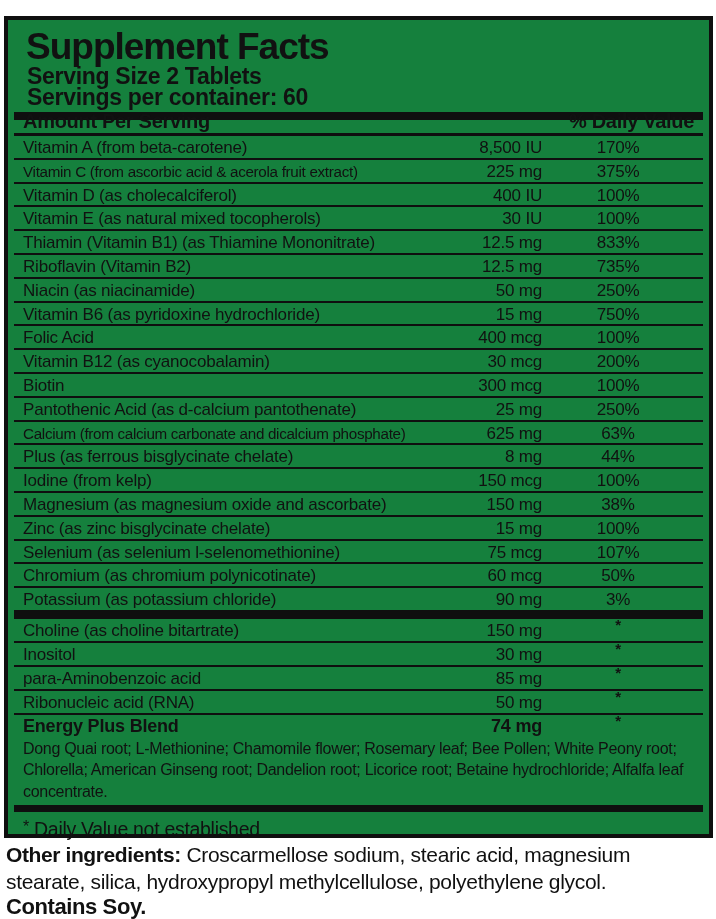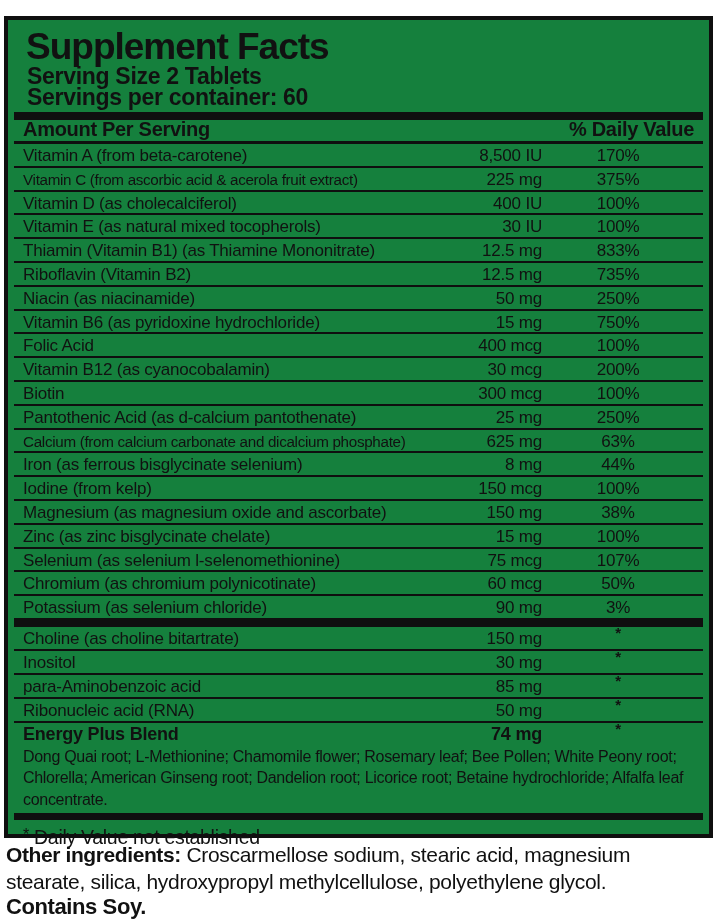--- a/index.html
+++ b/index.html
@@ -37,21 +37,21 @@
   .bar-lg { height: 8px; margin-top: 4px; }
   .bar-md { height: 7px; }
 
   .hrow {
     display: flex;
     justify-content: space-between;
     align-items: flex-end;
     font-size: 20px;
     font-weight: bold;
     letter-spacing: -0.3px;
-    height: 24px;
+    height: 16px;
     line-height: 23px;
     padding: 0 9px;
     border-bottom: 3px solid #0f0f0f;
   }
 
   .row {
     display: flex;
     align-items: baseline;
     height: 23.8px;
     line-height: 23px;
@@ -190,21 +190,21 @@
         <span class="nm">Pantothenic Acid (as d-calcium pantothenate)</span>
         <span class="amt">25 mg</span>
         <span class="dv">250%</span>
       </div>
         <div class="row">
         <span class="nm">Calcium (from calcium carbonate and dicalcium phosphate)</span>
         <span class="amt">625 mg</span>
         <span class="dv">63%</span>
       </div>
         <div class="row">
-        <span class="nm">Iron (as ferrous bisglycinate selenium)</span>
+        <span class="nm">Plus (as ferrous bisglycinate chelate)</span>
         <span class="amt">8 mg</span>
         <span class="dv">44%</span>
       </div>
         <div class="row">
         <span class="nm">Iodine (from kelp)</span>
         <span class="amt">150 mcg</span>
         <span class="dv">100%</span>
       </div>
         <div class="row">
         <span class="nm">Magnesium (as magnesium oxide and ascorbate)</span>
@@ -220,21 +220,21 @@
         <span class="nm">Selenium (as selenium l-selenomethionine)</span>
         <span class="amt">75 mcg</span>
         <span class="dv">107%</span>
       </div>
         <div class="row">
         <span class="nm">Chromium (as chromium polynicotinate)</span>
         <span class="amt">60 mcg</span>
         <span class="dv">50%</span>
       </div>
         <div class="row">
-        <span class="nm">Potassium (as selenium chloride)</span>
+        <span class="nm">Potassium (as potassium chloride)</span>
         <span class="amt">90 mg</span>
         <span class="dv">3%</span>
       </div>
       </div>
 
     <div class="bar bar-md"></div>
 
     <div class="orows">
         <div class="row">
         <span class="nm">Choline (as choline bitartrate)</span>

